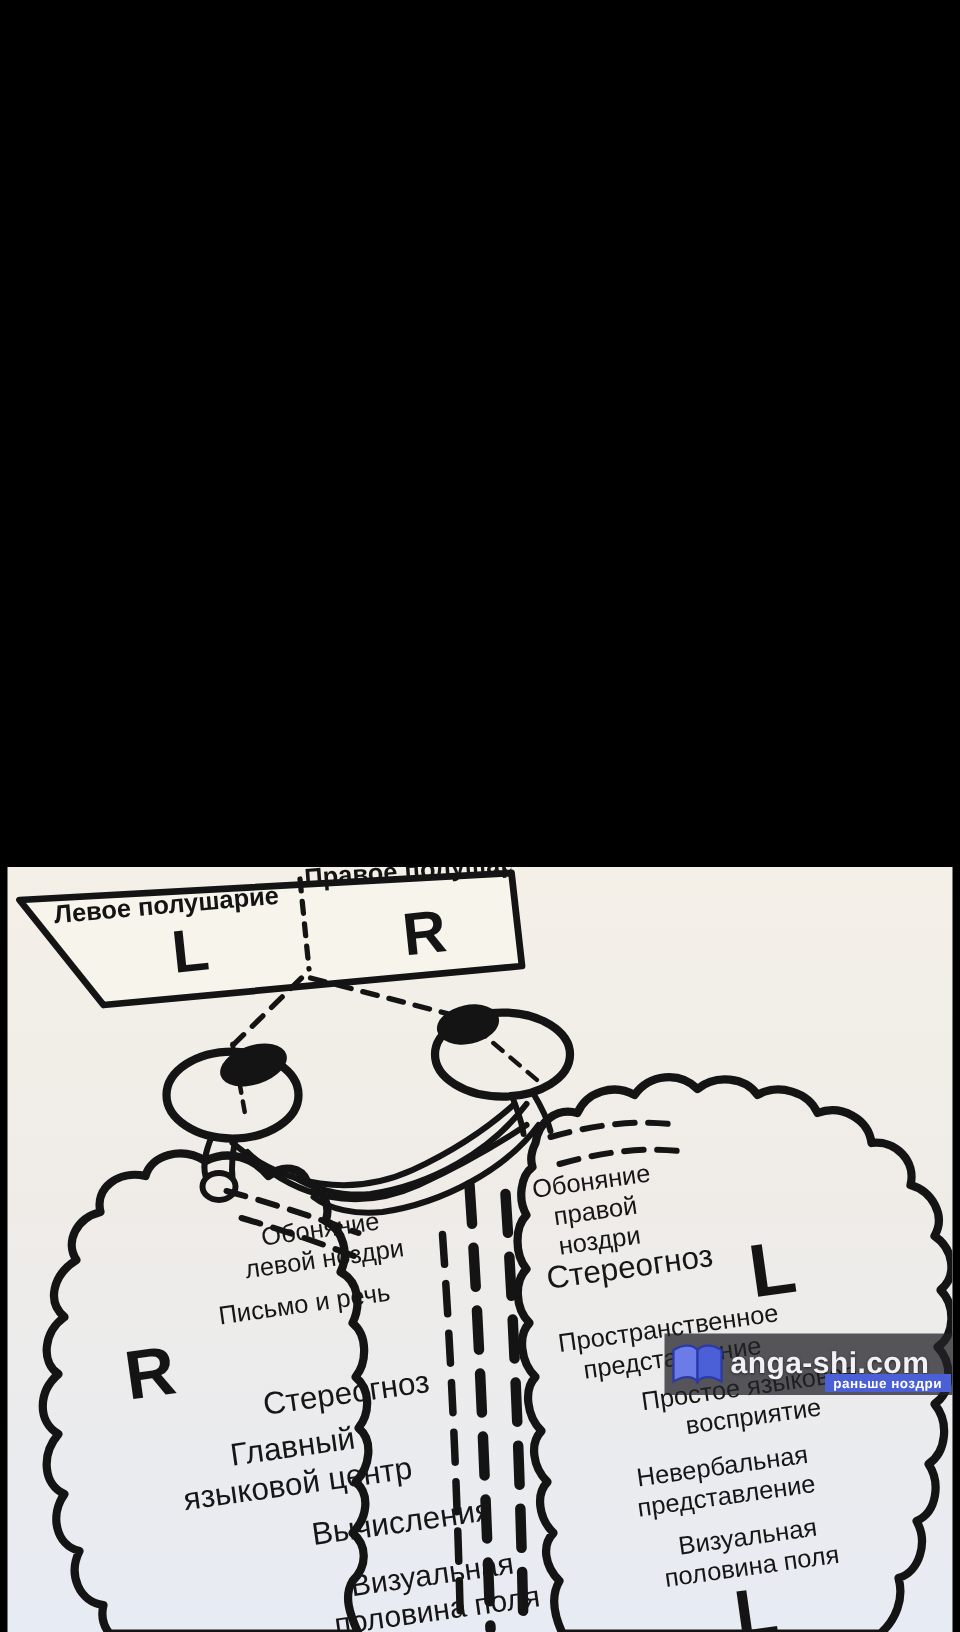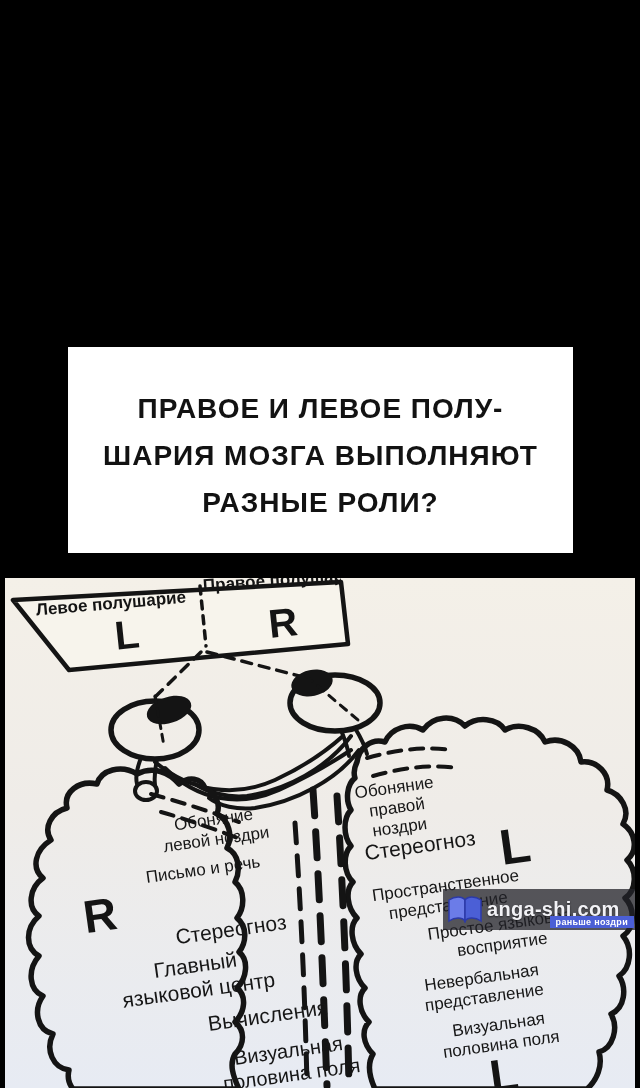--- a/index.html
+++ b/index.html
@@ -34,25 +34,20 @@
   .wm-site{color:#f2f2f6;font-weight:700;font-size:20px;letter-spacing:0.3px;
            text-shadow:0 1px 2px rgba(0,0,0,0.6);}
   .wm-tag{position:absolute;right:3px;bottom:2px;background:#4b5fd6;color:#fff;
           font-size:9px;font-weight:700;padding:1px 6px;letter-spacing:0.3px;}
 </style>
 </head>
 <body>
 
 <div class="page">
 
-  <div class="caption-box">
-    <div class="caption-line">ПРАВОЕ И ЛЕВОЕ ПОЛУ-</div>
-    <div class="caption-line">ШАРИЯ МОЗГА ВЫПОЛНЯЮТ</div>
-    <div class="caption-line">РАЗНЫЕ РОЛИ?</div>
-  </div>
 
   <div class="panel">
 
     <svg class="art" width="630" height="510" viewBox="0 0 630 510">
       <g stroke="#141414" fill="none" stroke-linecap="round" stroke-linejoin="round">
 
         <g>
           <polygon points="8,22 336,4 343,66 64,92" fill="#f7f4ec" stroke-width="4.5"></polygon>
           <path d="M195 8 L201 68" stroke-width="3.5" stroke-dasharray="8 7"></path>
         </g>

